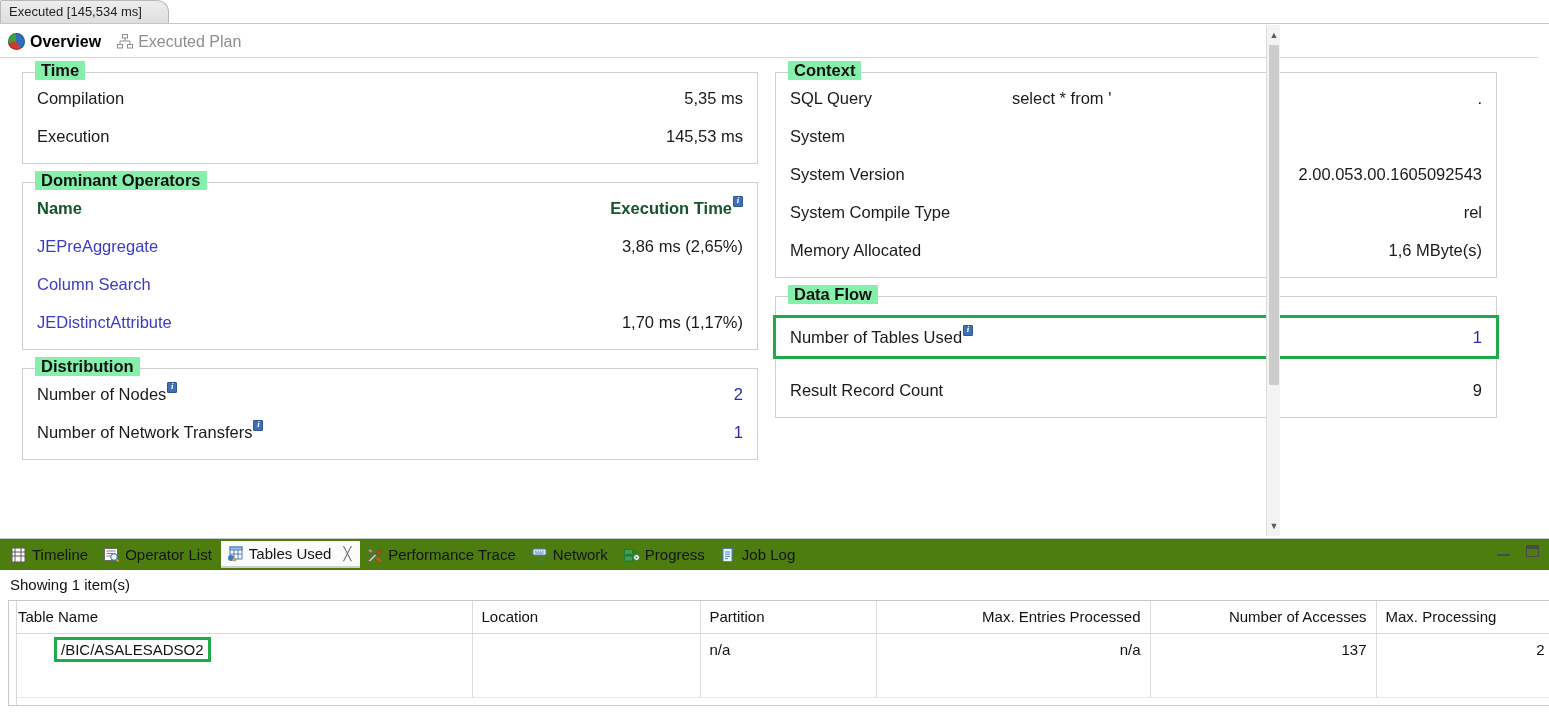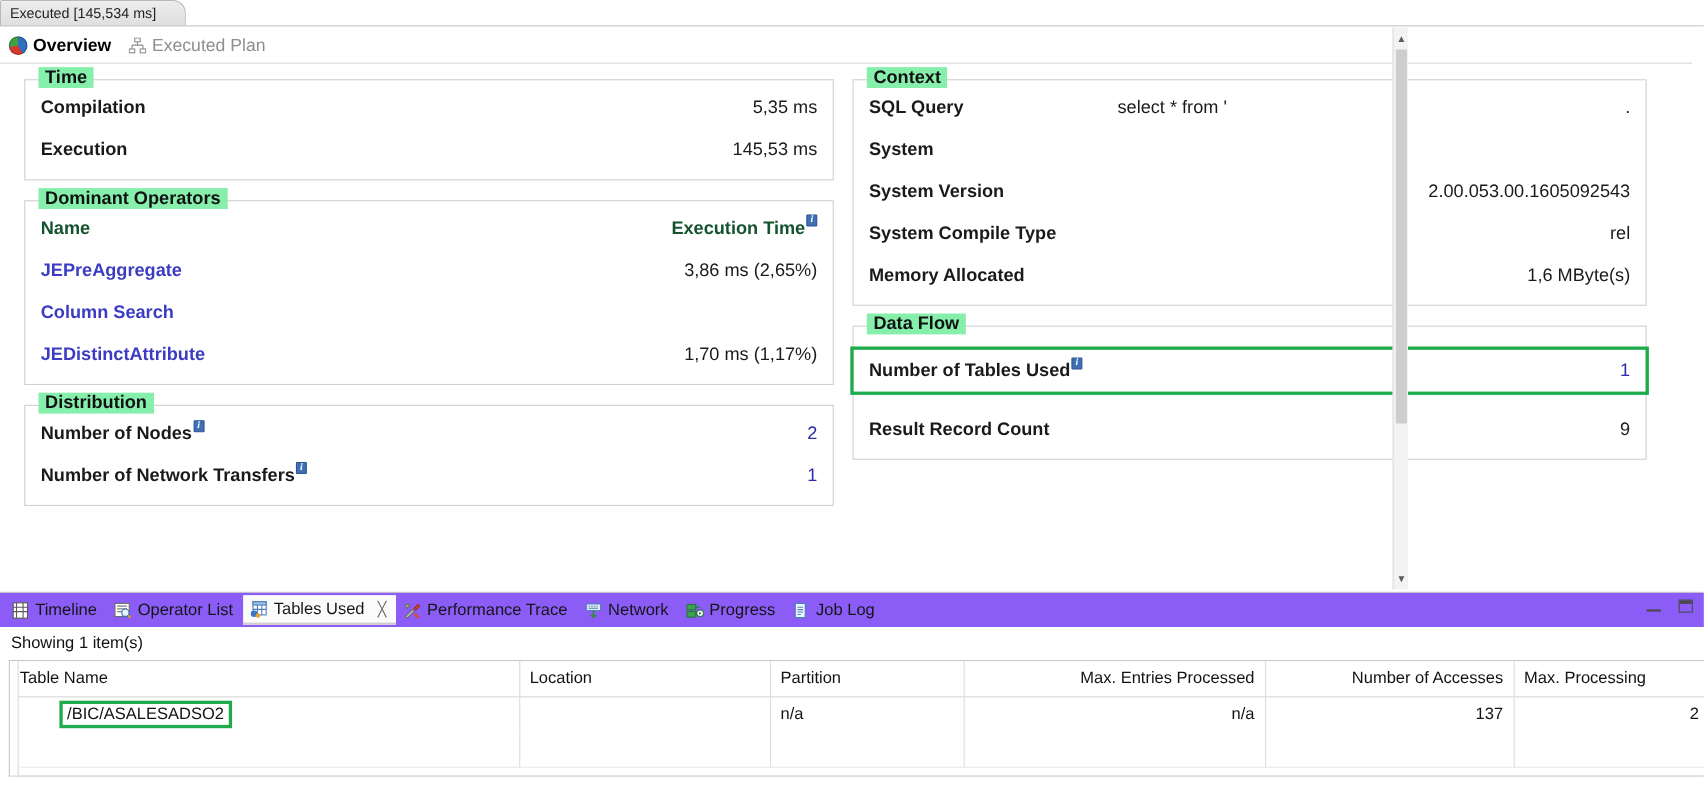--- a/index.html
+++ b/index.html
@@ -61,21 +61,21 @@
   
   .group { position: relative; border: 1px solid #d0d0d0; padding: 6px 14px 8px 14px; margin-bottom: 18px; }
   .group > .legend {
     position: absolute; top: -12px; left: 12px; background: #86efac; padding: 0 6px;
     font-size: 16.5px; font-weight: bold; color: #111; white-space: nowrap;
   }
   .group.nomb { margin-bottom: 0; }
 
   .row { display: flex; align-items: baseline; justify-content: space-between;
          font-size: 16.5px; line-height: 38px; white-space: nowrap; }
-  .row .lbl { color: #1a1a1a; display: flex; align-items: center; font-weight: bold; }
+  .row .lbl { color: #1a1a1a; display: flex; align-items: center; }
   .row .val { color: #1a1a1a; text-align: right; }
   .row .val.num { color: #2a2ab0; }
   .row .lnk { color: #3b3bc4; }
   .hdr-row { font-weight: bold; font-size: 16.5px; line-height: 38px; display: flex;
              justify-content: space-between; }
   .hdr-row .lbl, .hdr-row .val { color: #14532d; }
 
   
   .info-ico {
     display: inline-block; width: 10px; height: 11px; margin-left: 1px;
@@ -104,21 +104,21 @@
   .vs-thumb { position: absolute; left: 2px; top: 20px; width: 10px; height: 340px;
               background: #cdcdcd; border-radius: 1px; }
 
   
   .bottom {
     position: absolute; left: 0; top: 538px; width: 1549px; height: 185px;
     background: #ffffff; border-top: 1px solid #c6c6c6;
   }
   .bottom-tabs {
     position: relative; height: 31px; display: flex; align-items: center;
-    gap: 0px; padding-left: 4px; background: #8b5cf6;
+    gap: 0px; padding-left: 4px; background: #4d7c0f;
   }
   .btab { display: flex; align-items: center; gap: 5px; padding: 4px 9px 4px 6px;
           font-size: 15px; color: #151515; white-space: nowrap; }
   .btab.active { background: #fbfbfb; border-bottom: 2px solid #cfcfcf; }
   .btab .closex { margin-left: 7px; color: #6a6a6a; font-size: 13px; }
   .bticon { width: 17px; height: 16px; flex: 0 0 auto; }
 
   .win-btns { position: absolute; right: 10px; top: 6px; display: flex; gap: 16px; align-items: center; }
   .win-min { width: 13px; height: 9px; border-bottom: 2px solid #4a4a4a; }
   .win-max { width: 13px; height: 12px; border: 1px solid #4a4a4a; position: relative; }

